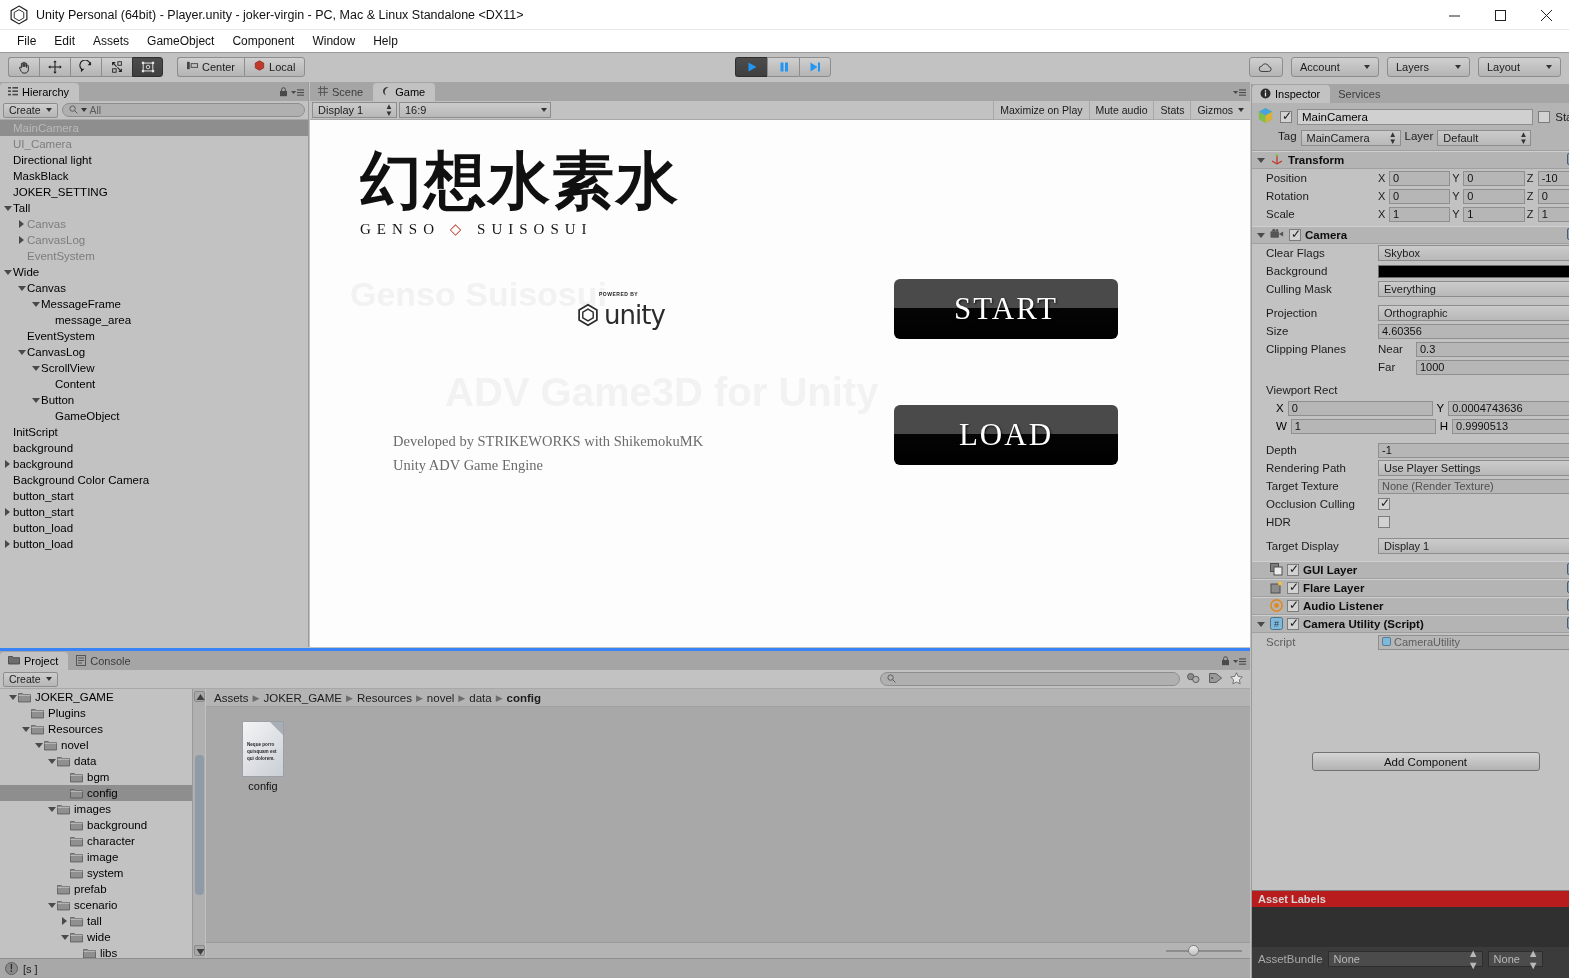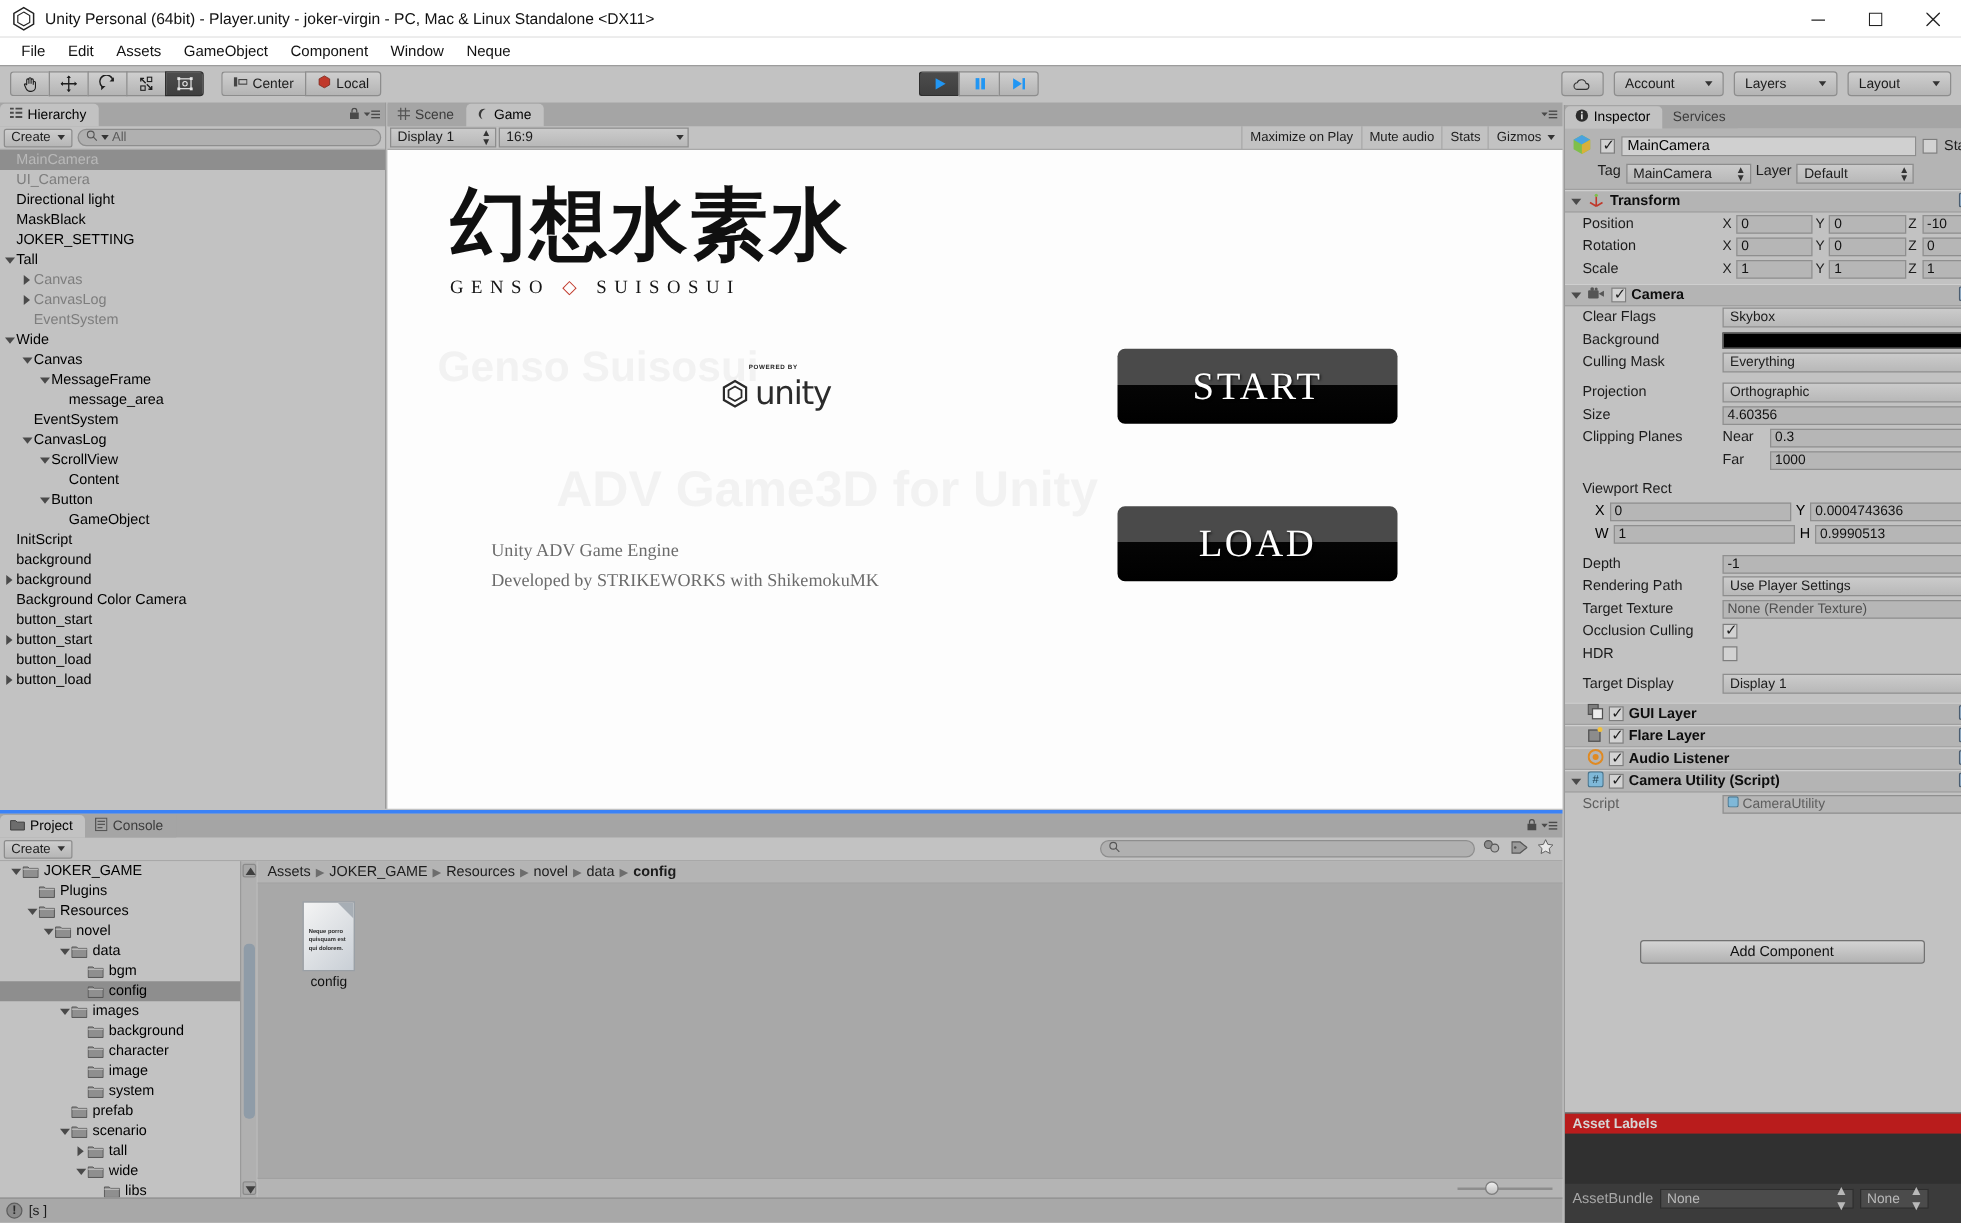--- a/index.html
+++ b/index.html
@@ -199,21 +199,21 @@
   </div>
 </div>
 
 <div id="menubar">
   <span class="mi">File</span>
   <span class="mi">Edit</span>
   <span class="mi">Assets</span>
   <span class="mi">GameObject</span>
   <span class="mi">Component</span>
   <span class="mi">Window</span>
-  <span class="mi">Neque</span>
+  <span class="mi">Help</span>
 </div>
 
 <div id="toolbar">
   <div class="grp r4" id="transform-tools">
     <div class="ubtn">
       <svg width="14" height="14" viewBox="0 0 16 16">
           <path d="M5 9V4.5a1 1 0 112 0V8m0-.5V3.5a1 1 0 112 0V8m0-.5v-3a1 1 0 112 0V9m0-2a1 1 0 112 0v4c0 2.2-1.8 4-4 4H8c-2 0-3-1.4-3.6-2.6L3 9.2c-.4-.8.6-1.6 1.2-.9L5 9.3" fill="none" stroke="#1d1d1d" stroke-width="1"></path>
         </svg>
     </div>
     <div class="ubtn">
@@ -611,22 +611,22 @@
       </div>
       <div id="powered">
         <span class="pw">POWERED BY</span>
         <svg width="26" height="26" viewBox="0 0 24 24">
             <path d="M12 2.6l8.2 4.74v9.32L12 21.4 3.8 16.66V7.34L12 2.6z" fill="none" stroke="#2b2b2b" stroke-width="1.6"></path>
             <path d="M12 6.6l4.8 2.8v5.2L12 17.4l-4.8-2.8V9.4L12 6.6z" fill="none" stroke="#2b2b2b" stroke-width="1.3"></path>
           </svg>
         <span class="uname">unity</span>
       </div>
       <div id="credits">
+        <div>Developed by STRIKEWORKS with ShikemokuMK</div>
         <div>Unity ADV Game Engine</div>
-        <div>Developed by STRIKEWORKS with ShikemokuMK</div>
       </div>
     </div>
 
     <div class="gamebtn" style="left:584px;top:159px;">
       <span>START</span>
     </div>
     <div class="gamebtn" style="left:584px;top:285px;">
       <span>LOAD</span>
     </div>
   </div>

